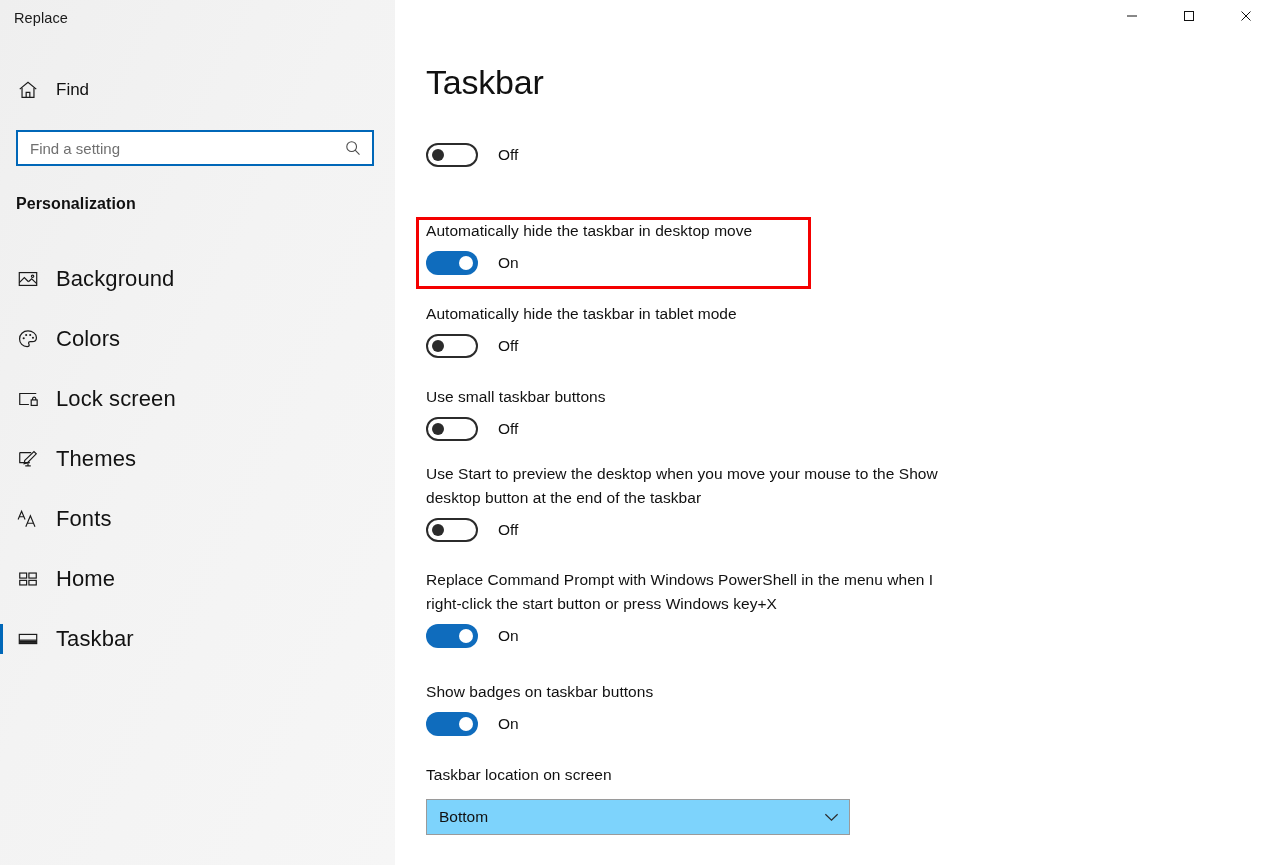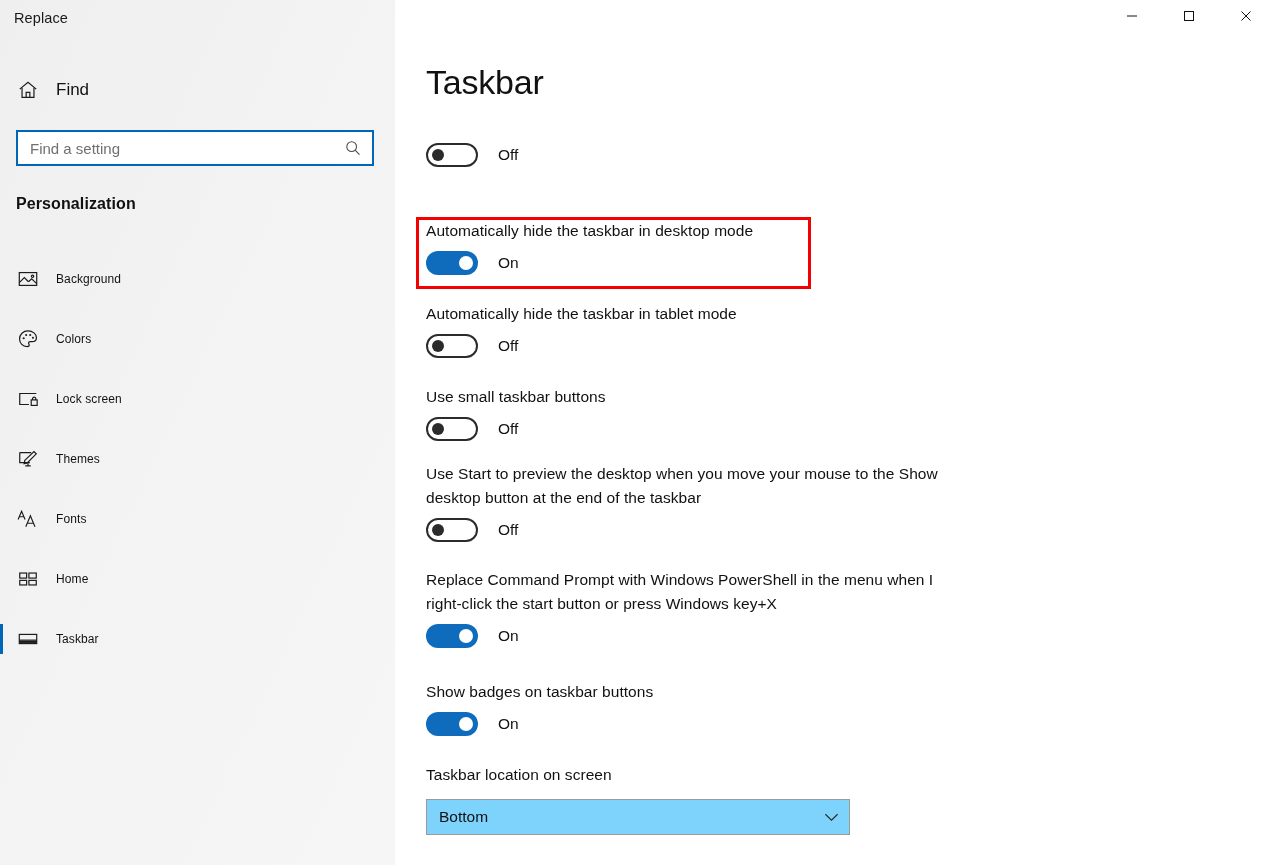--- a/index.html
+++ b/index.html
@@ -126,21 +126,21 @@
     width: 395px;
     margin-bottom: 18px;
   }
   .nav-item .nav-ico {
     width: 56px;
     display: flex;
     align-items: center;
     justify-content: center;
   }
   .nav-item .nav-label {
-    font-size: 12px;
+    font-size: 22px;
     color: #121212;
     letter-spacing: 0.1px;
   }
   .nav-item.selected::before {
     content: "";
     position: absolute;
     left: 0;
     top: 6px;
     width: 3px;
     height: 30px;
@@ -400,21 +400,21 @@
   <div class="setting-block" style="top:135px; width:560px;">
     <div class="toggle-row">
       <div class="toggle off">
           <span class="knob"></span>
         </div>
       <span class="toggle-state">Off</span>
     </div>
   </div>
 
   <div class="setting-block" style="top:219px; width:560px;">
-    <div class="setting-label">Automatically hide the taskbar in desktop mode</div>
+    <div class="setting-label">Automatically hide the taskbar in desktop move</div>
     <div class="toggle-row">
       <div class="toggle on">
           <span class="knob"></span>
         </div>
       <span class="toggle-state">On</span>
     </div>
   </div>
 
   <div class="setting-block" style="top:302px; width:560px;">
     <div class="setting-label">Automatically hide the taskbar in tablet mode</div>

